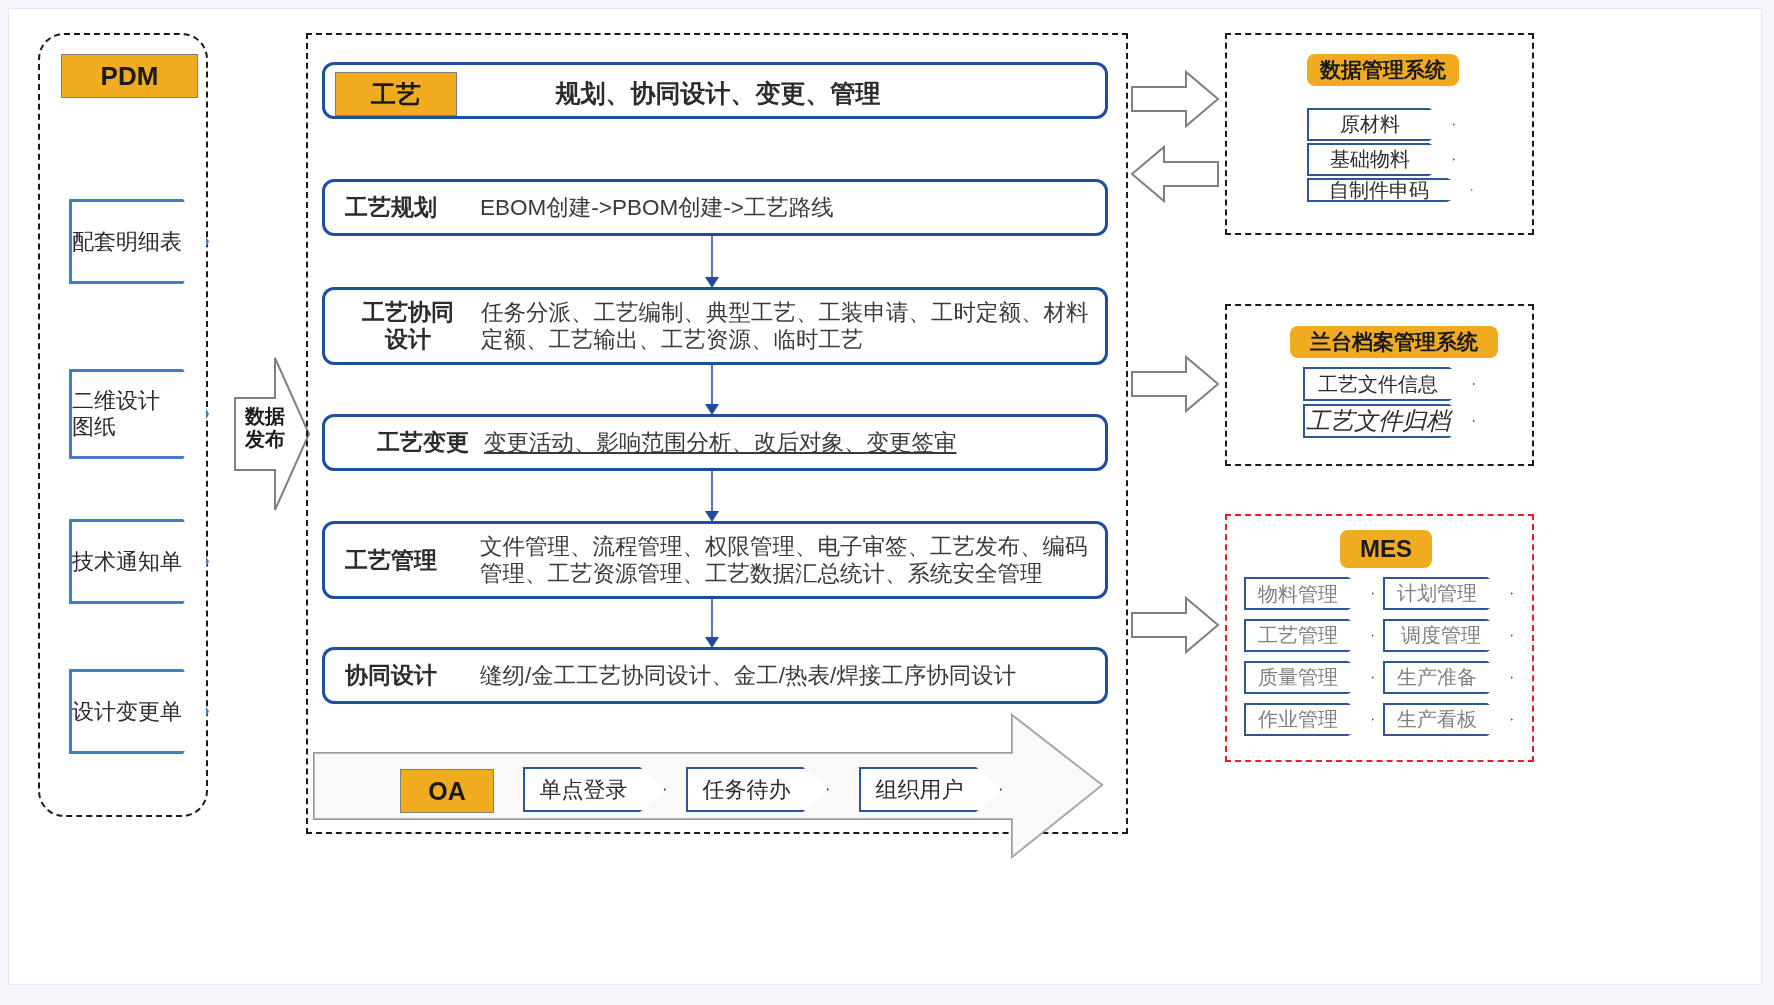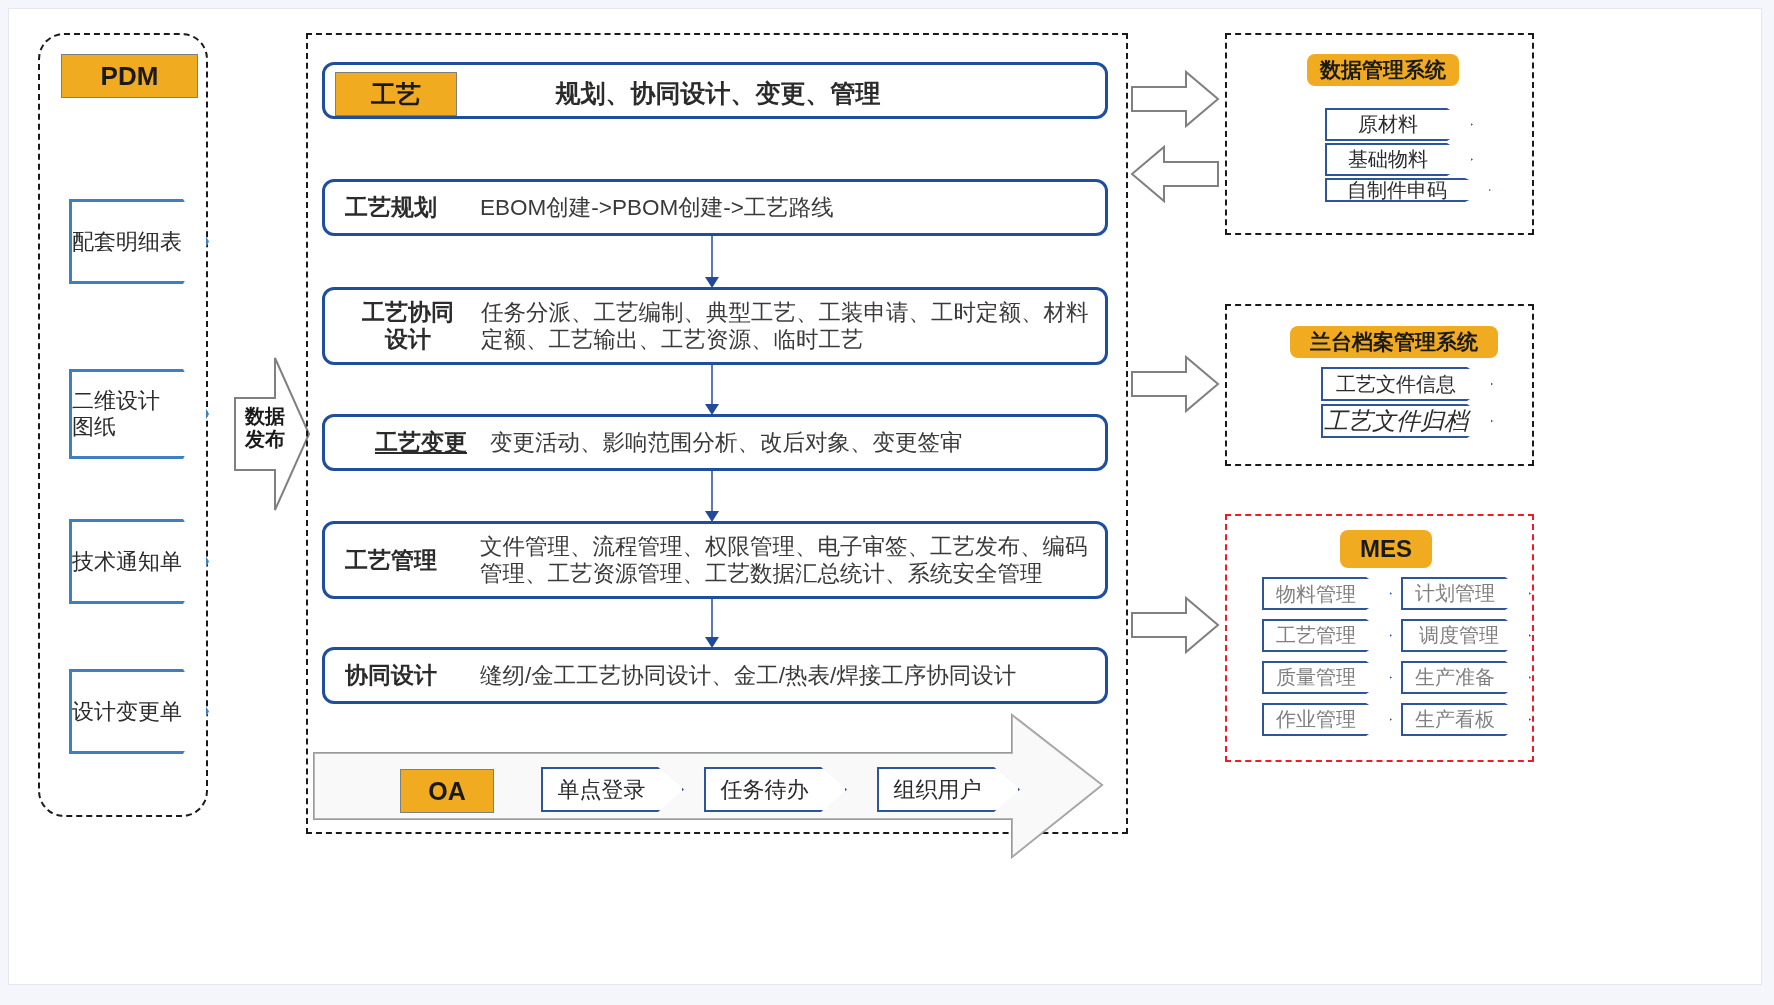--- a/index.html
+++ b/index.html
@@ -34,21 +34,21 @@
   
   .chev{
     position:absolute;
     border:3px solid #3f7fc1;
     background:#ffffff;
     display:flex;align-items:center;
     box-sizing:border-box;
     clip-path:polygon(0 0, calc(100% - 26px) 0, 100% 50%, calc(100% - 26px) 100%, 0 100%);
   }
   .chev .lbl{color:#2b2b2b;white-space:nowrap;}
-  .chev.thin{border-width:2px;margin-left:18px;}
+  .chev.thin{border-width:2px;}
   .chev.thin .lbl{padding-left:0;width:100%;text-align:center;padding-right:22px;}
   .chev.navy{border-color:#2e5597;}
   .chev.grey-text .lbl{color:#808080;}
 
   
   .prow{
     position:absolute;
     border:3px solid #1f4e9c;
     border-radius:12px;
     background:#ffffff;
@@ -155,22 +155,22 @@
       <div class="rlabel" style="width:110px;margin-left:28px;">工艺协同
 设计</div>
       <div class="rtext" style="margin-left:18px;">任务分派、工艺编制、典型工艺、工装申请、工时定额、材料
 定额、工艺输出、工艺资源、临时工艺</div>
     </div>
 
     <div class="vline" style="left:702px;top:356px;height:43px;"></div>
     <div class="vhead" style="left:696px;top:395px;"></div>
 
     <div class="prow" style="left:313px;top:405px;width:786px;height:57px;">
-      <div class="rlabel" style="width:120px;margin-left:36px;text-align:center;text-decoration:underline;">工艺变更</div>
-      <div class="rtext" style="margin-left:9px;">变更活动、影响范围分析、改后对象、变更签审</div>
+      <div class="rlabel" style="width:120px;margin-left:24px;text-align:right;">工艺变更</div>
+      <div class="rtext" style="margin-left:15px;text-decoration:underline;">变更活动、影响范围分析、改后对象、变更签审</div>
     </div>
 
     <div class="vline" style="left:702px;top:462px;height:44px;"></div>
     <div class="vhead" style="left:696px;top:502px;"></div>
 
     <div class="prow" style="left:313px;top:512px;width:786px;height:78px;">
       <div class="rlabel" style="width:120px;margin-left:20px;text-align:left;">工艺管理</div>
       <div class="rtext" style="margin-left:15px;">文件管理、流程管理、权限管理、电子审签、工艺发布、编码
 管理、工艺资源管理、工艺数据汇总统计、系统安全管理</div>
     </div>

